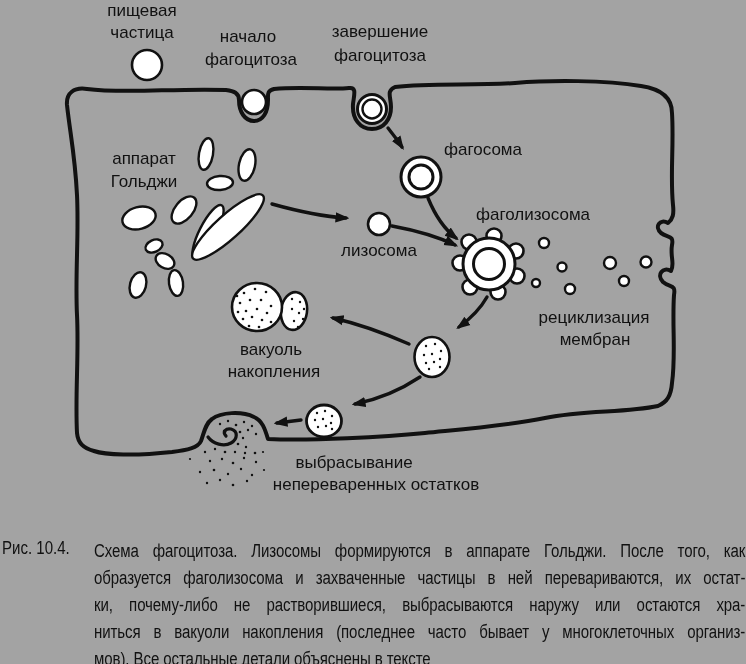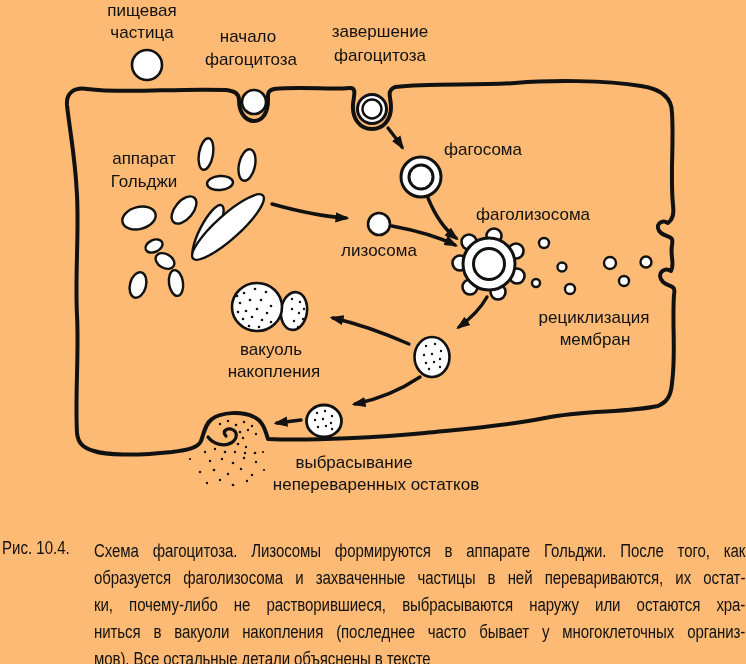--- a/index.html
+++ b/index.html
@@ -1,16 +1,16 @@
 <!DOCTYPE html>
 <html><head>
 <meta charset="utf-8">
 <style>
   html,body{margin:0;padding:0;background:#fff;}
-  #stage{position:relative;width:746px;height:664px;background:#fdba74;overflow:hidden;
+  #stage{position:relative;width:746px;height:664px;background:#a3a3a3;overflow:hidden;
          font-family:"Liberation Sans",sans-serif;}
   #diagram-svg{position:absolute;left:0;top:0;}
   .dlabel{font-family:"Liberation Sans","DejaVu Sans",sans-serif;font-size:17px;fill:#111;}
   #caption{position:absolute;left:0;top:538px;width:746px;color:#111;}
   #fig-label{position:absolute;left:2px;top:0;font-size:18px;white-space:nowrap;
              transform:scaleX(0.835);transform-origin:left top;}
   #caption-block{position:absolute;left:94px;top:0;width:780px;
                  transform:scaleX(0.835);transform-origin:left top;}
   .cap-line{font-size:18px;line-height:27px;text-align:justify;text-align-last:justify;
             letter-spacing:-0.1px;white-space:normal;}

